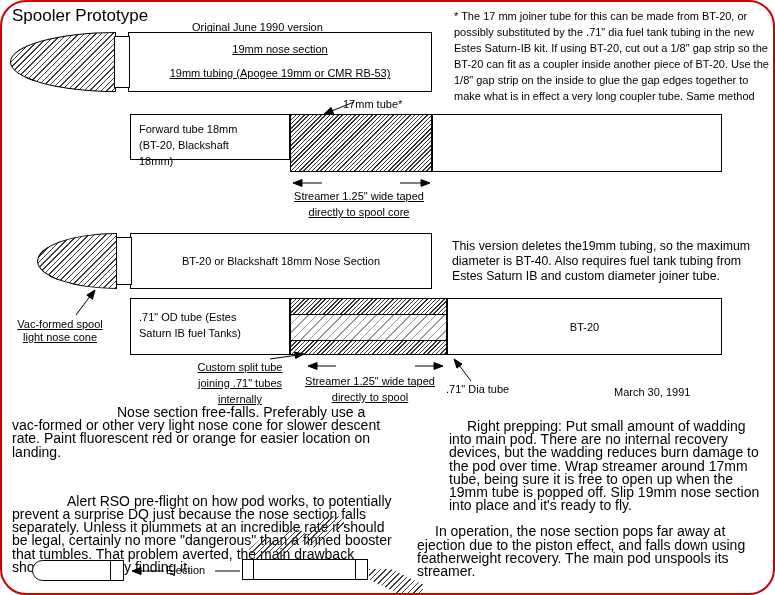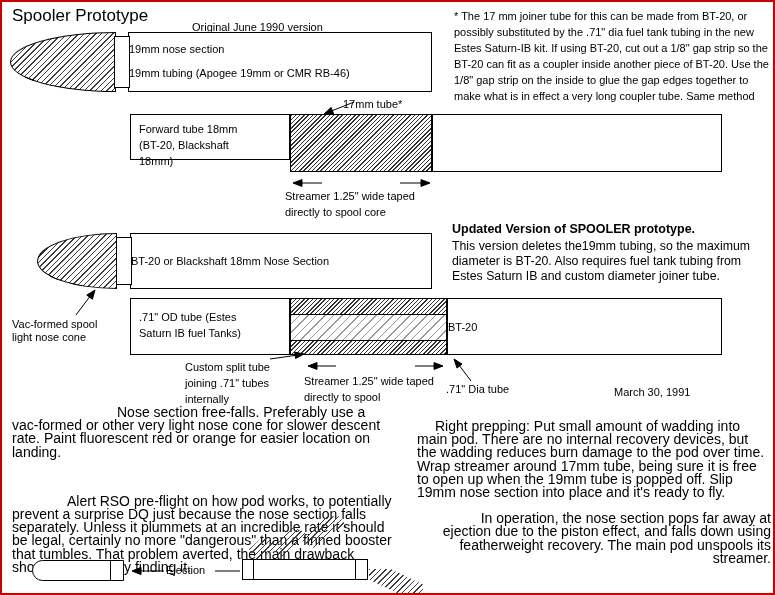--- a/index.html
+++ b/index.html
@@ -8,58 +8,57 @@
     border:2px solid #cc0000;background:#fff;overflow:hidden;
     font-family:"Liberation Sans","DejaVu Sans",sans-serif;color:#000;font-size:11px;
   }
   .abs{position:absolute;}
   .box{position:absolute;border:1px solid #000;background:#fff;box-sizing:border-box;}
   .hatch{background:repeating-linear-gradient(135deg,#3c3c3c 0,#3c3c3c 1px,transparent 1px,transparent 4px);}
   .hatch-dense{background:repeating-linear-gradient(135deg,#333 0,#333 1px,transparent 1px,transparent 3px);}
   .hatch-light{background:repeating-linear-gradient(135deg,#999 0,#999 1px,transparent 1px,transparent 6px);}
   .cone{position:absolute;border:1px solid #000;box-sizing:border-box;
         border-radius:100% 0 0 100% / 50% 0 0 50%;}
-  .ctr{text-align:left;}
-  .flexc{display:flex;align-items:center;}
+  .ctr{text-align:center;text-decoration:underline;}
+  .flexc{display:flex;align-items:center;justify-content:center;}
   .title{font-size:17px;}
   .small{font-size:11px;line-height:16px;}
   .note{font-size:14px;line-height:13.2px;}
   .note p{margin:0;}
   .vline{position:absolute;top:0;bottom:0;width:0;border-left:1px solid #000;}
   svg.overlay{position:absolute;left:0;top:0;pointer-events:none;}
 </style>
 </head>
 <body>
 
-<div id="page" style="border-color: rgb(204, 0, 0);">
+<div id="page" style="border-color: rgb(204, 0, 0); border-radius: 26px;">
 
   <div class="abs title" style="left:10px;top:4px;">Spooler Prototype</div>
   <div class="abs" style="left:190px;top:11px;margin-top:8px;">Original June 1990 version</div>
 
   <div class="abs small" style="left:452px;top:6px;width:316px;height:99px;overflow:hidden;">*  The 17 mm joiner tube for this can be made from BT-20, or possibly substituted by the .71" dia fuel tank tubing in the new Estes Saturn-IB kit. If using BT-20, cut out a 1/8" gap strip so the BT-20 can fit as a coupler inside another piece of BT-20. Use the 1/8" gap strip on the inside to glue the gap edges together to make what is in effect a very long coupler tube. Same method can be used to make joiner for the BT-20 max OD version of this pod.</div>
 
   <div class="cone hatch" style="left:8px;top:30px;width:106px;height:60px;"></div>
   <div class="box" style="left:126px;top:30px;width:304px;height:60px;">
     <div class="abs ctr" style="left:0;right:0;top:10px;">19mm nose section</div>
-    <div class="abs ctr" style="left:0;right:0;top:34px;">19mm tubing  (Apogee 19mm or CMR RB-46)</div>
+    <div class="abs ctr" style="left:0;right:0;top:34px;">19mm tubing  (Apogee 19mm or CMR RB-53)</div>
   </div>
   <div class="box" style="left:112px;top:34px;width:16px;height:52px;"></div>
 
   <div class="abs" style="left:341px;top:96px;">17mm tube*</div>
 
   <div class="box" style="left:128px;top:112px;width:160px;height:46px;">
     <div class="abs small" style="left:8px;top:6px;width:112px;">Forward tube 18mm (BT-20, Blackshaft 18mm)</div>
   </div>
   <div class="box hatch-dense" style="left:288px;top:112px;width:142px;height:58px;"></div>
   <div class="box" style="left:430px;top:112px;width:290px;height:58px;"></div>
 
   <div class="abs ctr small" style="left:283px;top:186px;width:148px;">Streamer 1.25" wide taped directly to spool core</div>
 
-  <div class="abs" style="left:450px;top:220px;font-size:12.5px;font-weight:bold;">Updated Version of SPOOLER prototype.</div>
-  <div class="abs" style="left:450px;top:237px;width:322px;font-size:12.3px;line-height:14.8px;">This version deletes the19mm tubing, so the maximum diameter is BT-20. Also requires fuel tank tubing from Estes Saturn IB and custom diameter joiner tube.</div>
+  <div class="abs" style="left:450px;top:237px;width:322px;font-size:12.3px;line-height:14.8px;">This version deletes the19mm tubing, so the maximum diameter is BT-40. Also requires fuel tank tubing from Estes Saturn IB and custom diameter joiner tube.</div>
 
   <div class="cone hatch" style="left:35px;top:231px;width:80px;height:56px;"></div>
   <div class="box flexc" style="left:128px;top:231px;width:302px;height:56px;">
     <span>BT-20 or Blackshaft 18mm Nose Section</span>
   </div>
   <div class="box" style="left:114px;top:235px;width:16px;height:48px;"></div>
 
   <div class="abs ctr" style="left:10px;top:316px;width:96px;line-height:13px;">Vac-formed spool light nose cone</div>
 
   <div class="box" style="left:128px;top:296px;width:160px;height:57px;">
@@ -74,22 +73,22 @@
   <div class="abs ctr small" style="left:183px;top:357px;width:110px;">Custom split tube joining .71" tubes internally</div>
   <div class="abs ctr small" style="left:302px;top:371px;width:132px;">Streamer 1.25" wide taped directly to spool</div>
   <div class="abs" style="left:444px;top:381px;">.71" Dia tube</div>
   <div class="abs" style="left:612px;top:384px;">March 30, 1991</div>
 
   <div class="abs note" style="left:10px;top:404px;width:380px;">
     <p style="text-indent:105px;">Nose section free-falls. Preferably use a vac-formed or other very light nose cone for slower descent rate. Paint fluorescent red or orange for easier location on landing.</p>
     <p style="text-indent:55px;margin-top:36px;">Alert RSO pre-flight on how pod works, to potentially prevent a surprise DQ just because the nose section falls separately. Unless it plummets at an incredible rate it should be legal, certainly no more "dangerous" than a finned booster that tumbles. That problem averted,  the main drawback should be in simply finding it.</p>
   </div>
   <div class="abs note" style="left:415px;top:418px;width:354px;">
-    <p style="text-indent:18px;">Right prepping: Put small amount of wadding into main pod. There are no internal recovery devices, but the wadding reduces burn damage to the pod over time. Wrap streamer around 17mm tube, being sure it is free to open up when the 19mm tube is popped off. Slip 19mm nose section into place and it's ready to fly.</p>
-    <p style="text-indent:18px;margin-top:13px;text-align:right;">In operation, the nose section pops far away at ejection due to the piston effect, and falls down using featherweight recovery. The main pod unspools its streamer.</p>
+    <p style="text-indent:18px;margin-left:32px;">Right prepping: Put small amount of wadding into main pod. There are no internal recovery devices, but the wadding reduces burn damage to the pod over time. Wrap streamer around 17mm tube, being sure it is free to open up when the 19mm tube is popped off. Slip 19mm nose section into place and it's ready to fly.</p>
+    <p style="text-indent:18px;margin-top:13px;">In operation, the nose section pops far away at ejection due to the piston effect, and falls down using featherweight recovery. The main pod unspools its streamer.</p>
   </div>
 
   <div class="box" style="left:30px;top:558px;width:92px;height:21px;border-radius:11px 0 0 11px;">
     <div class="vline" style="right:12px;"></div>
   </div>
   <div class="abs" style="left:164px;top:562px;">Ejection</div>
   <div class="box" style="left:240px;top:557px;width:126px;height:21px;">
     <div class="vline" style="left:10px;"></div>
     <div class="vline" style="left:112px;"></div>
   </div>

